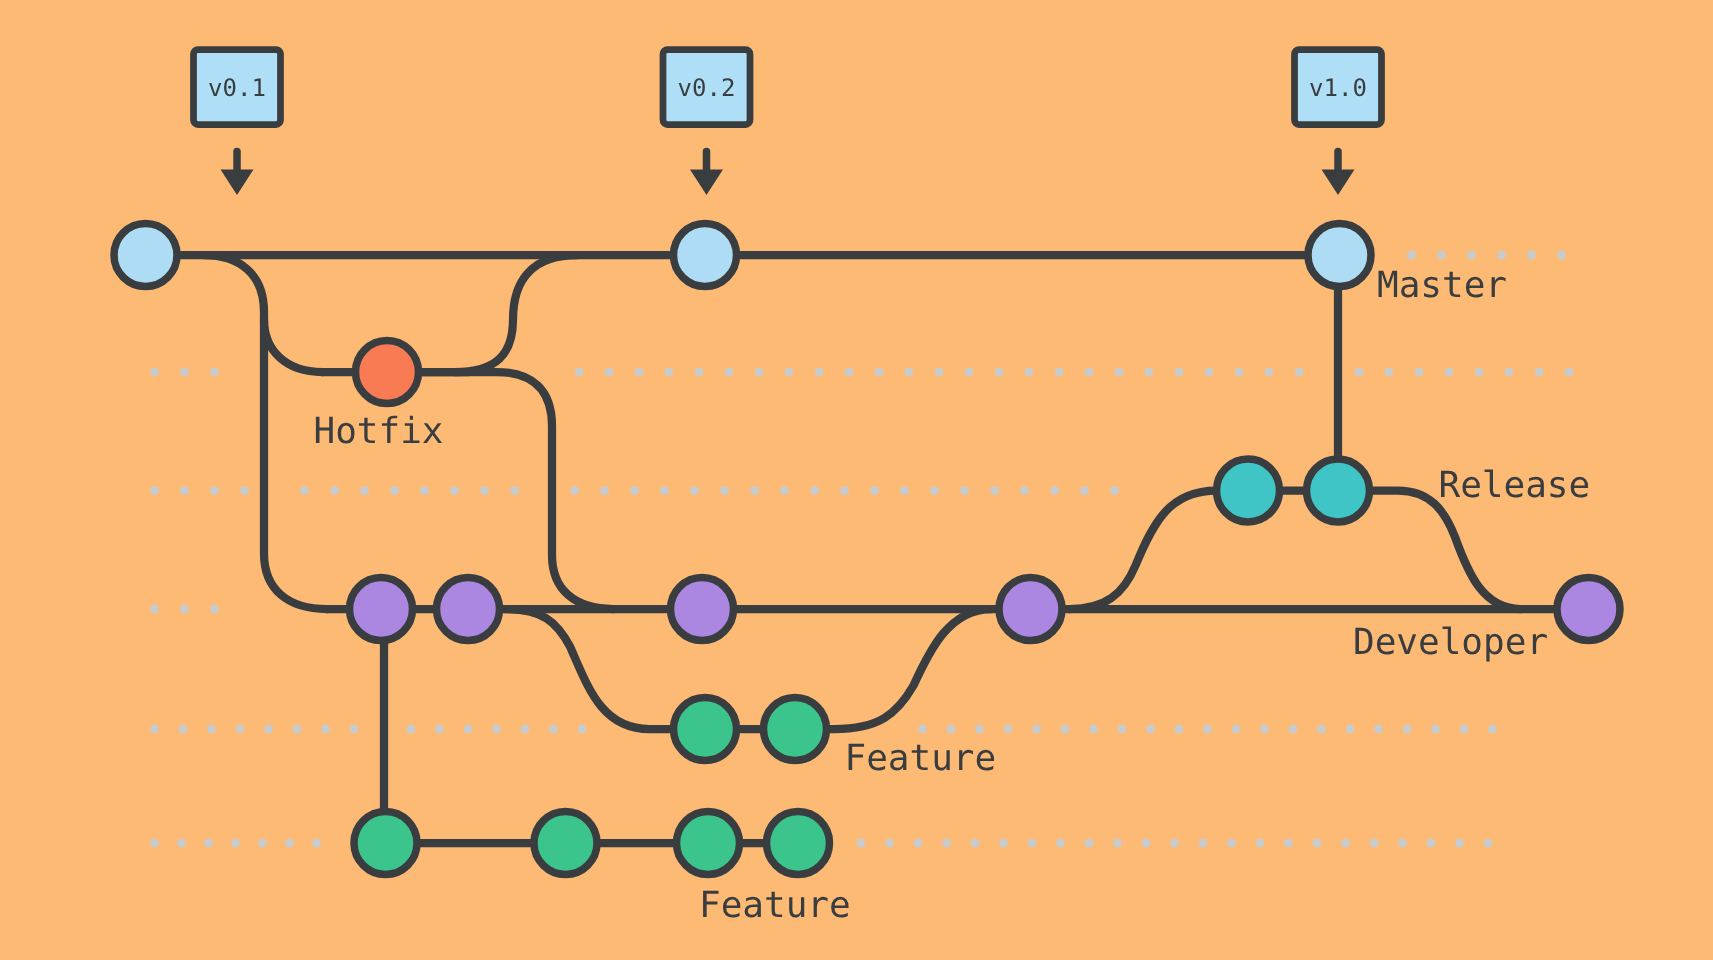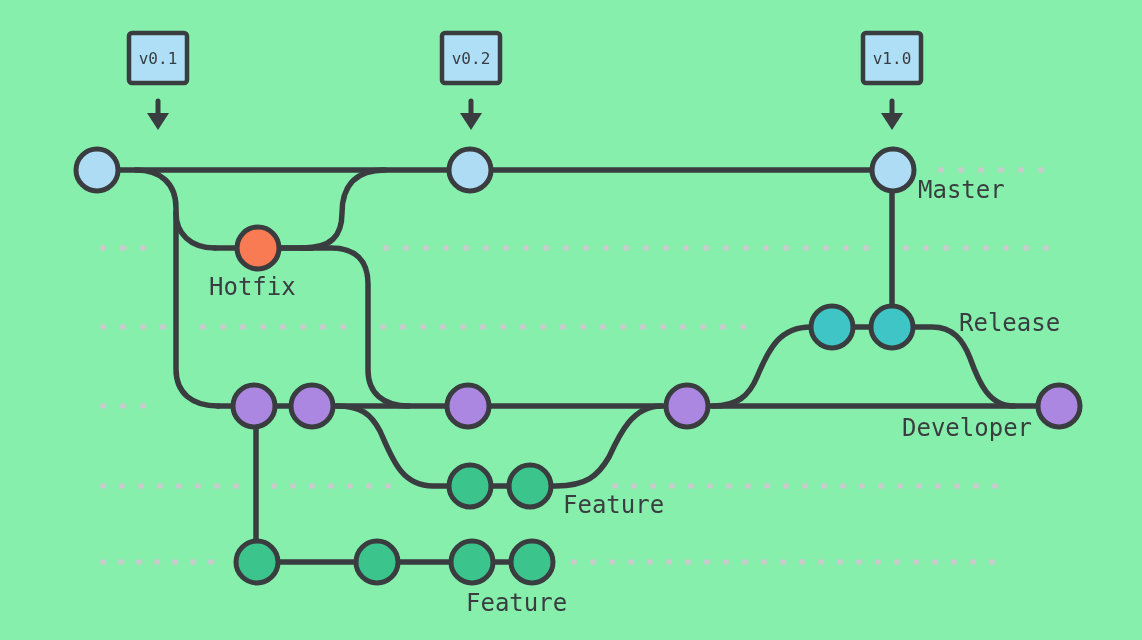--- a/index.html
+++ b/index.html
@@ -1,16 +1,16 @@
 <!DOCTYPE html>
 <html><head>
 <meta charset="utf-8">
 <style>
   html,body{margin:0;padding:0;background:#ffffff;}
-  .stage{position:relative;width:1142px;height:640px;background:#86efac;overflow:hidden;}
+  .stage{position:relative;width:1142px;height:640px;background:#fdba74;overflow:hidden;}
   svg{display:block;}
   .branch-line{fill:none;stroke-width:5.5;stroke-linecap:round;stroke-linejoin:round;}
   .branch-label{font-family:"DejaVu Sans Mono",monospace;font-size:24px;}
   .tag-label{font-family:"DejaVu Sans Mono",monospace;font-size:16px;text-anchor:middle;}
 </style>
 </head>
 <body>
 
 <div class="stage">
   <svg id="diagram" width="1142" height="640" viewBox="0 0 1142 640" xmlns="http://www.w3.org/2000/svg">

